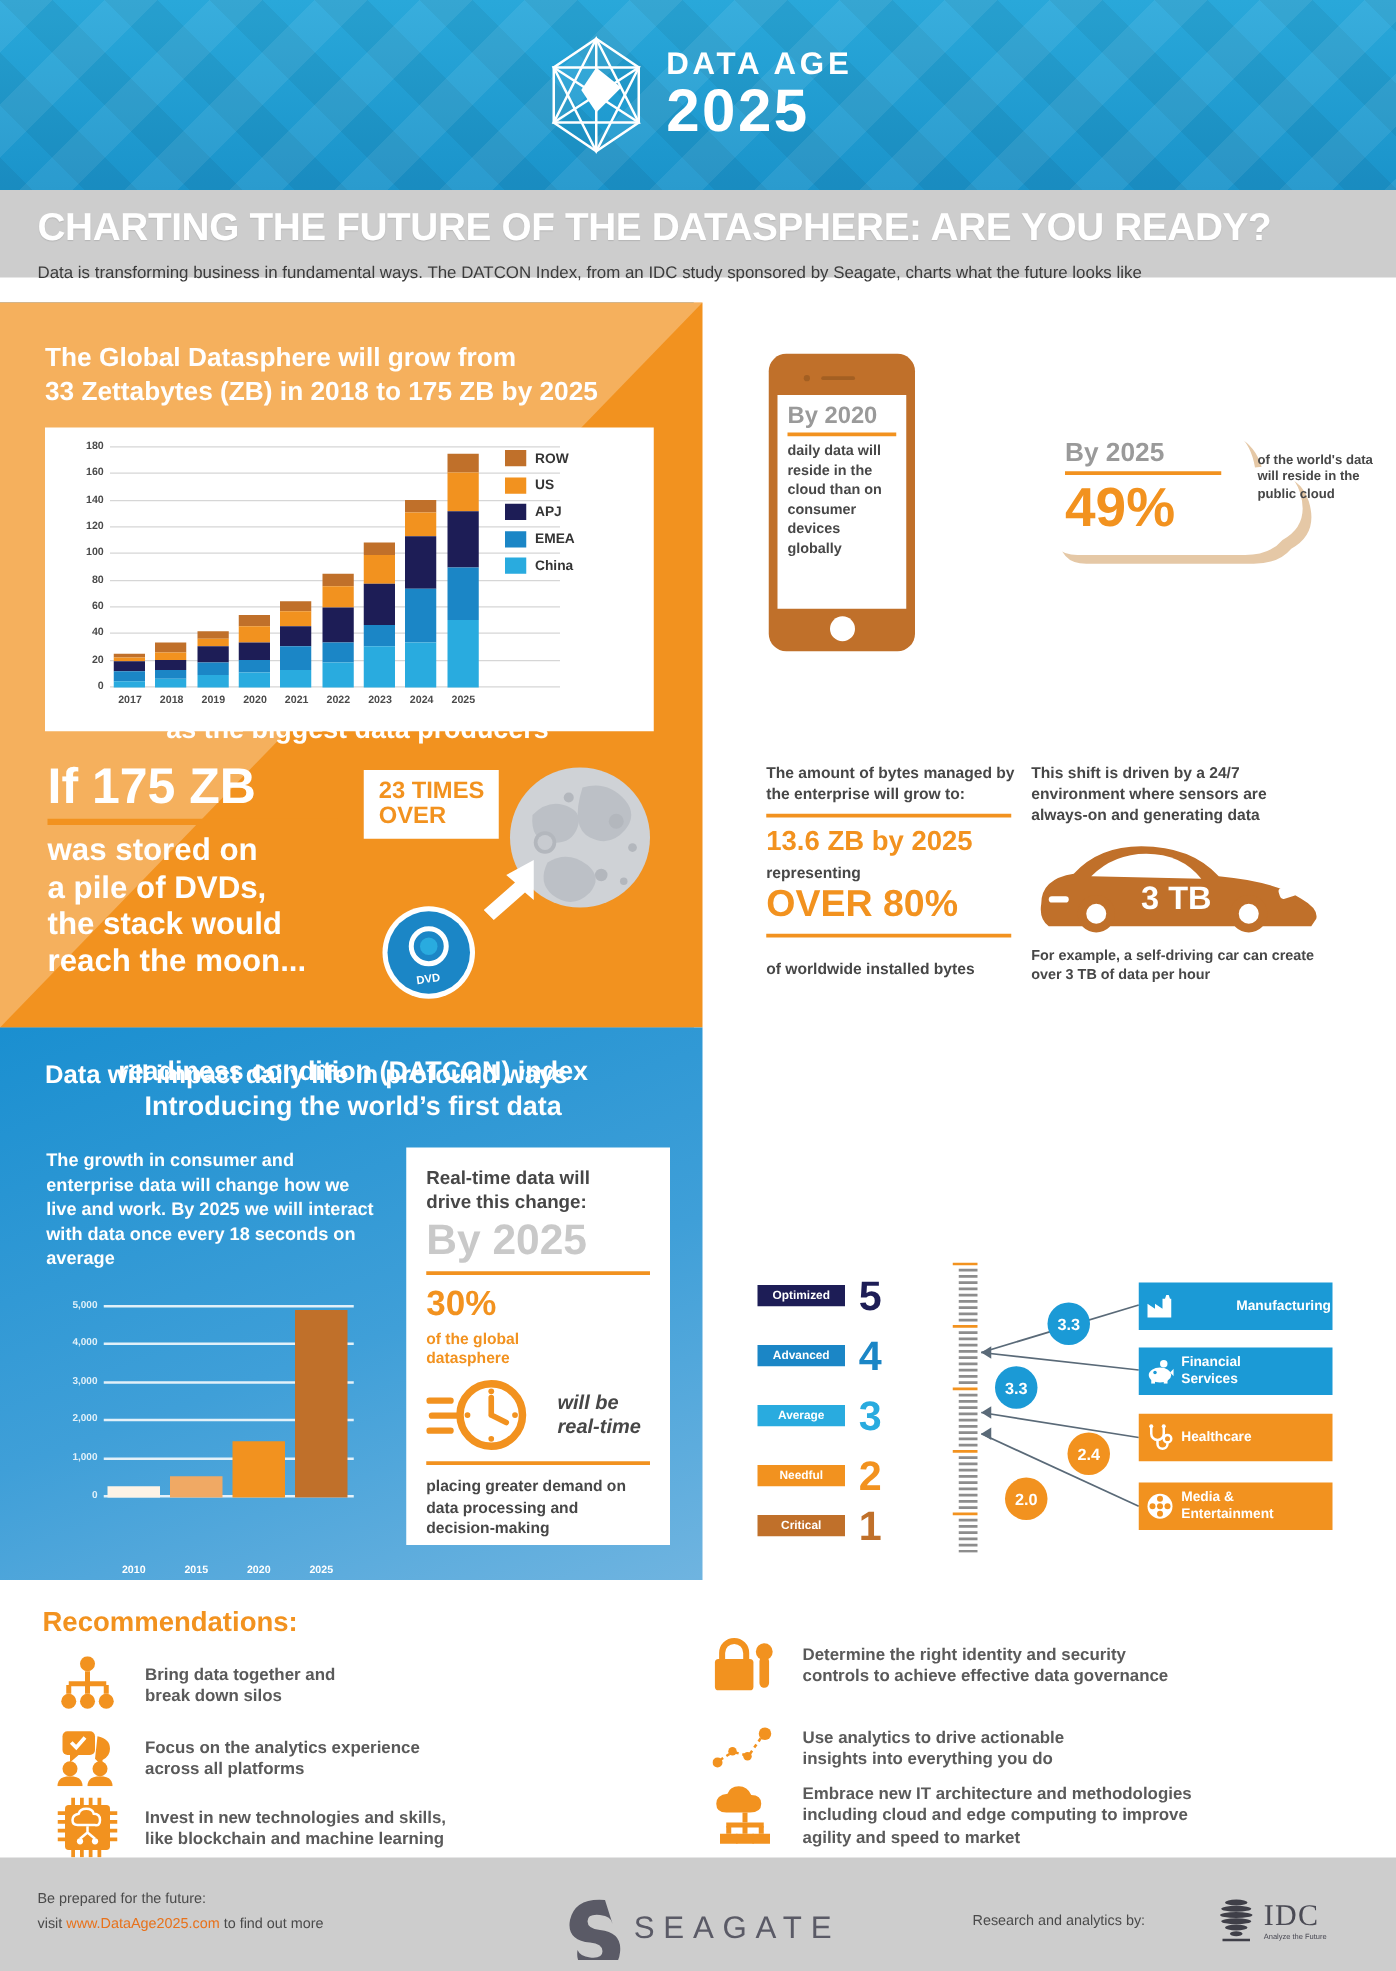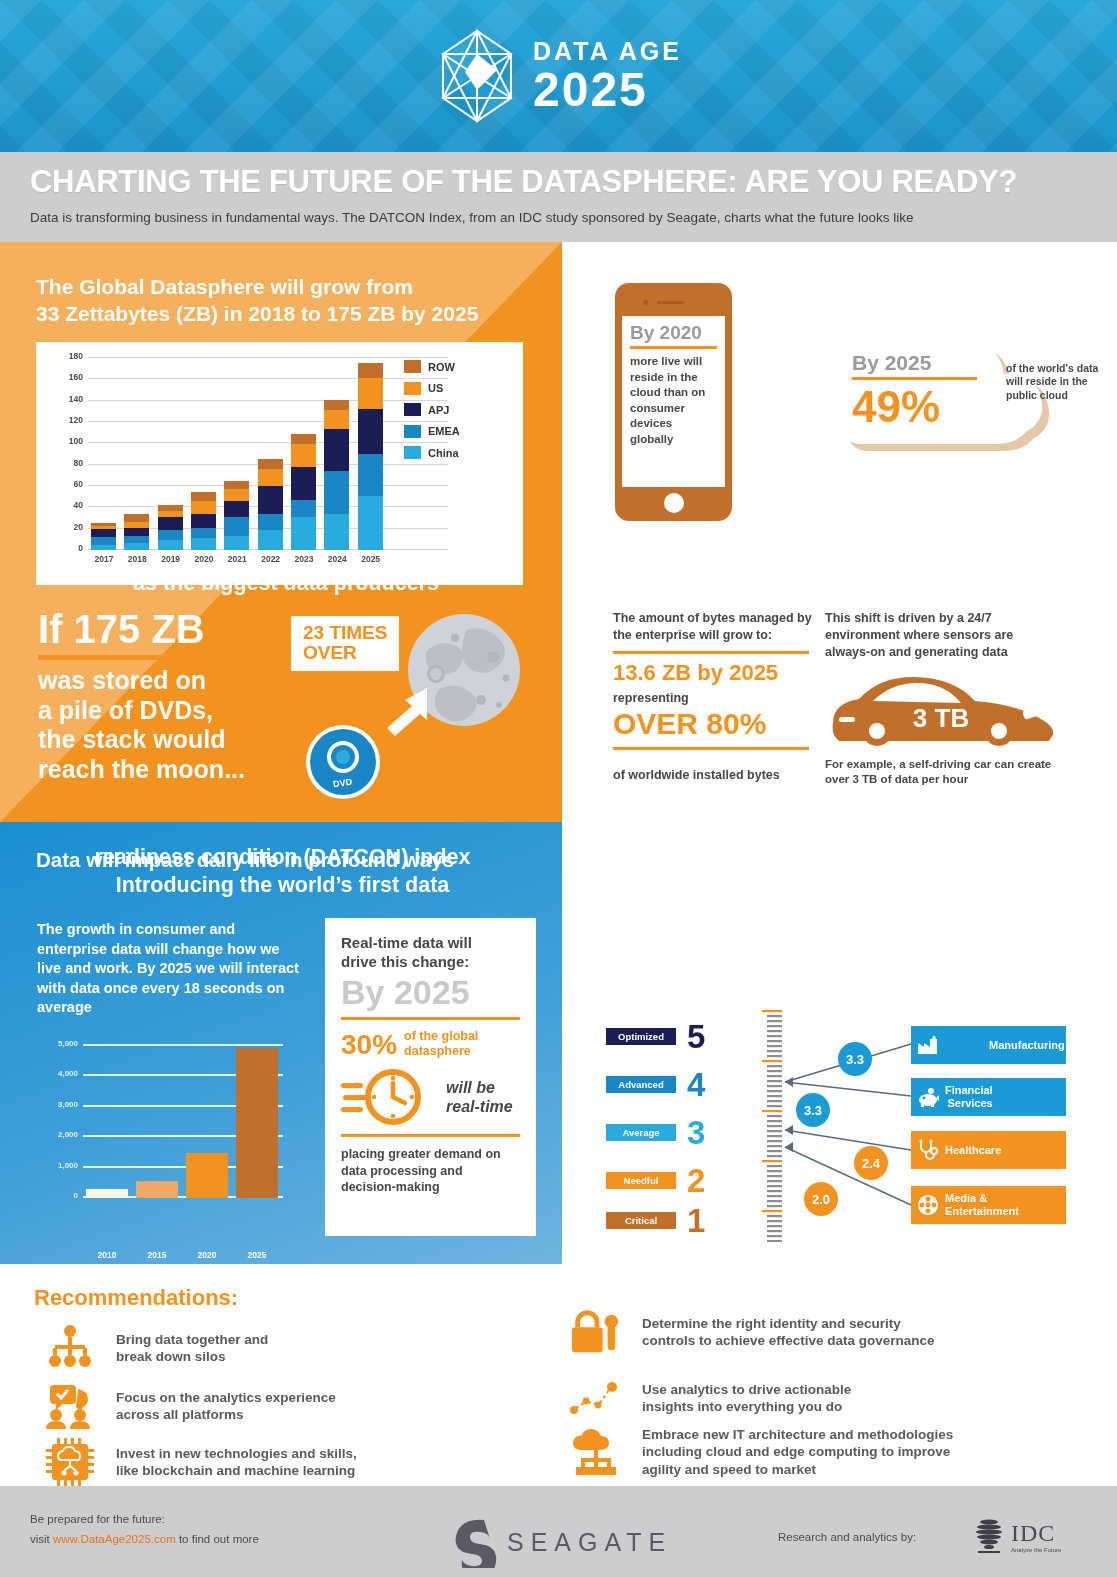--- a/index.html
+++ b/index.html
@@ -19,21 +19,21 @@
     background-size:84px 84px, 84px 84px, 100% 100%;
     display:flex; align-items:center; justify-content:center; gap:14px;
   }
   .logo-mark { width:84px; height:96px; }
   .logo-text { color:#fff; line-height:1; }
   .logo-text .l1 { font-size:25px; font-weight:bold; letter-spacing:3px; }
   .logo-text .l2 { font-size:48px; font-weight:bold; letter-spacing:2px; margin-top:2px; }
 
   
   .titleband {
-    position:absolute; left:0; top:152px; width:1117px; height:90px;
+    position:absolute; left:0; top:152px; width:1117px; height:70px;
     background:#cdcdcd; padding:12px 30px 0 30px;
   }
   .titleband h1 {
     font-size:31px; color:#ffffff; font-weight:bold; letter-spacing:-0.3px;
     text-shadow:0 1px 1px rgba(0,0,0,.12);
   }
   .titleband p { font-size:13.5px; color:#3b3b3b; margin-top:10px; }
 
   
   .q { position:absolute; overflow:hidden; }
@@ -120,21 +120,21 @@
               text-align:center; width:46px;margin-top:44px;}
   .left-copy { position:absolute; left:37px; top:920px; width:270px; z-index:4;
                color:#fff; font-size:14.5px; font-weight:bold; line-height:1.35;}
 
   
   .rt-card { position:absolute; left:313px; top:918px; width:211px; height:318px;
              background:#fff; z-index:4; padding:16px 16px 0 16px;margin-left:12px;}
   .rt-h { font-size:15px; font-weight:bold; color:#474747; line-height:1.25;}
   .rt-by { font-size:34px; font-weight:bold; color:#c9c9c9; line-height:1.05; margin-top:3px;}
   .rt-rule { height:3px; background:#f2921f; margin:7px 0 9px 0;}
-  .rt-30row { display:flex; align-items:flex-end; gap:7px;}
+  .rt-30row { display:flex; align-items:flex-start; gap:7px;flex-direction:column;}
   .rt-30 { font-size:28px; font-weight:bold; color:#f2921f; line-height:1;}
   .rt-30t { font-size:12.5px; font-weight:bold; color:#f2921f; line-height:1.2;}
   .rt-clockrow { display:flex; align-items:center; gap:23px; margin:8px 0 2px 0;font-style:italic;}
   .rt-will { font-size:16px; font-weight:bold; color:#474747; line-height:1.2;}
   .rt-foot { font-size:12.5px; font-weight:bold; color:#474747; line-height:1.32; margin-top:8px;}
 
   
   .dc-card { position:absolute; left:592px; top:1000px; width:484px; height:250px;
              background:#fff; z-index:4;}
   .dc-lvl { position:absolute; display:flex; align-items:center; gap:11px; left:14px;}
@@ -379,21 +379,21 @@
     <div>as the biggest data producers</div>
   </div>
 </div>
 
 <div class="phone">
   <div class="cam"></div>
   <div class="spk"></div>
   <div class="screen">
     <div class="by2020">By 2020</div>
     <div class="orule"></div>
-    <div class="body">more live will reside in the cloud than on consumer devices globally</div>
+    <div class="body">daily data will reside in the cloud than on consumer devices globally</div>
   </div>
   <div class="home"></div>
 </div>
 
 <div class="cloud">
   <svg viewBox="0 0 222 140" style="position:absolute;inset:0;width:100%;height:100%;">
     <path d="M24 128 q-22 0-22-24 q0-22 22-24 q-2-26 24-32 q18-4 28 8 q10-34 46-34 q38 0 44 36 q28-4 36 20 q8 26-14 38 q-10 12-30 12 z" fill="#e5c8a6" transform="translate(7,7)"></path>
     <path d="M24 128 q-22 0-22-24 q0-22 22-24 q-2-26 24-32 q18-4 28 8 q10-34 46-34 q38 0 44 36 q28-4 36 20 q8 26-14 38 q-10 12-30 12 z" fill="#ffffff"></path>
   </svg>
   <div class="c-in">
@@ -600,21 +600,21 @@
       <div class="dc-ind" style="top: 26px; background: rgb(27, 154, 214); gap: 44px;">
         <div class="ic">
           <svg width="22" height="20" viewBox="0 0 22 20">
             <path d="M1 19V8l6 4V8l6 4V4h2l1-3h2l1 3h1v15z" fill="#fff"></path>
           </svg>
         </div>
         <div class="nm">
           <div>Manufacturing</div>
         </div>
       </div>
-      <div class="dc-ind" style="top: 78px; background: rgb(27, 154, 214); text-align: right;">
+      <div class="dc-ind" style="top: 78px; background: rgb(27, 154, 214);">
         <div class="ic">
           <svg width="22" height="20" viewBox="0 0 22 20">
             <ellipse cx="11" cy="13" rx="9" ry="6" fill="#fff"></ellipse>
             <path d="M19 11l3-3v6z" fill="#fff"></path>
             <circle cx="7" cy="11" r="1.4" fill="#1b9ad6"></circle>
             <rect x="4" y="17" width="3" height="3" fill="#fff"></rect>
             <rect x="14" y="17" width="3" height="3" fill="#fff"></rect>
             <circle cx="14" cy="4" r="3" fill="#fff"></circle>
           </svg>
         </div>

